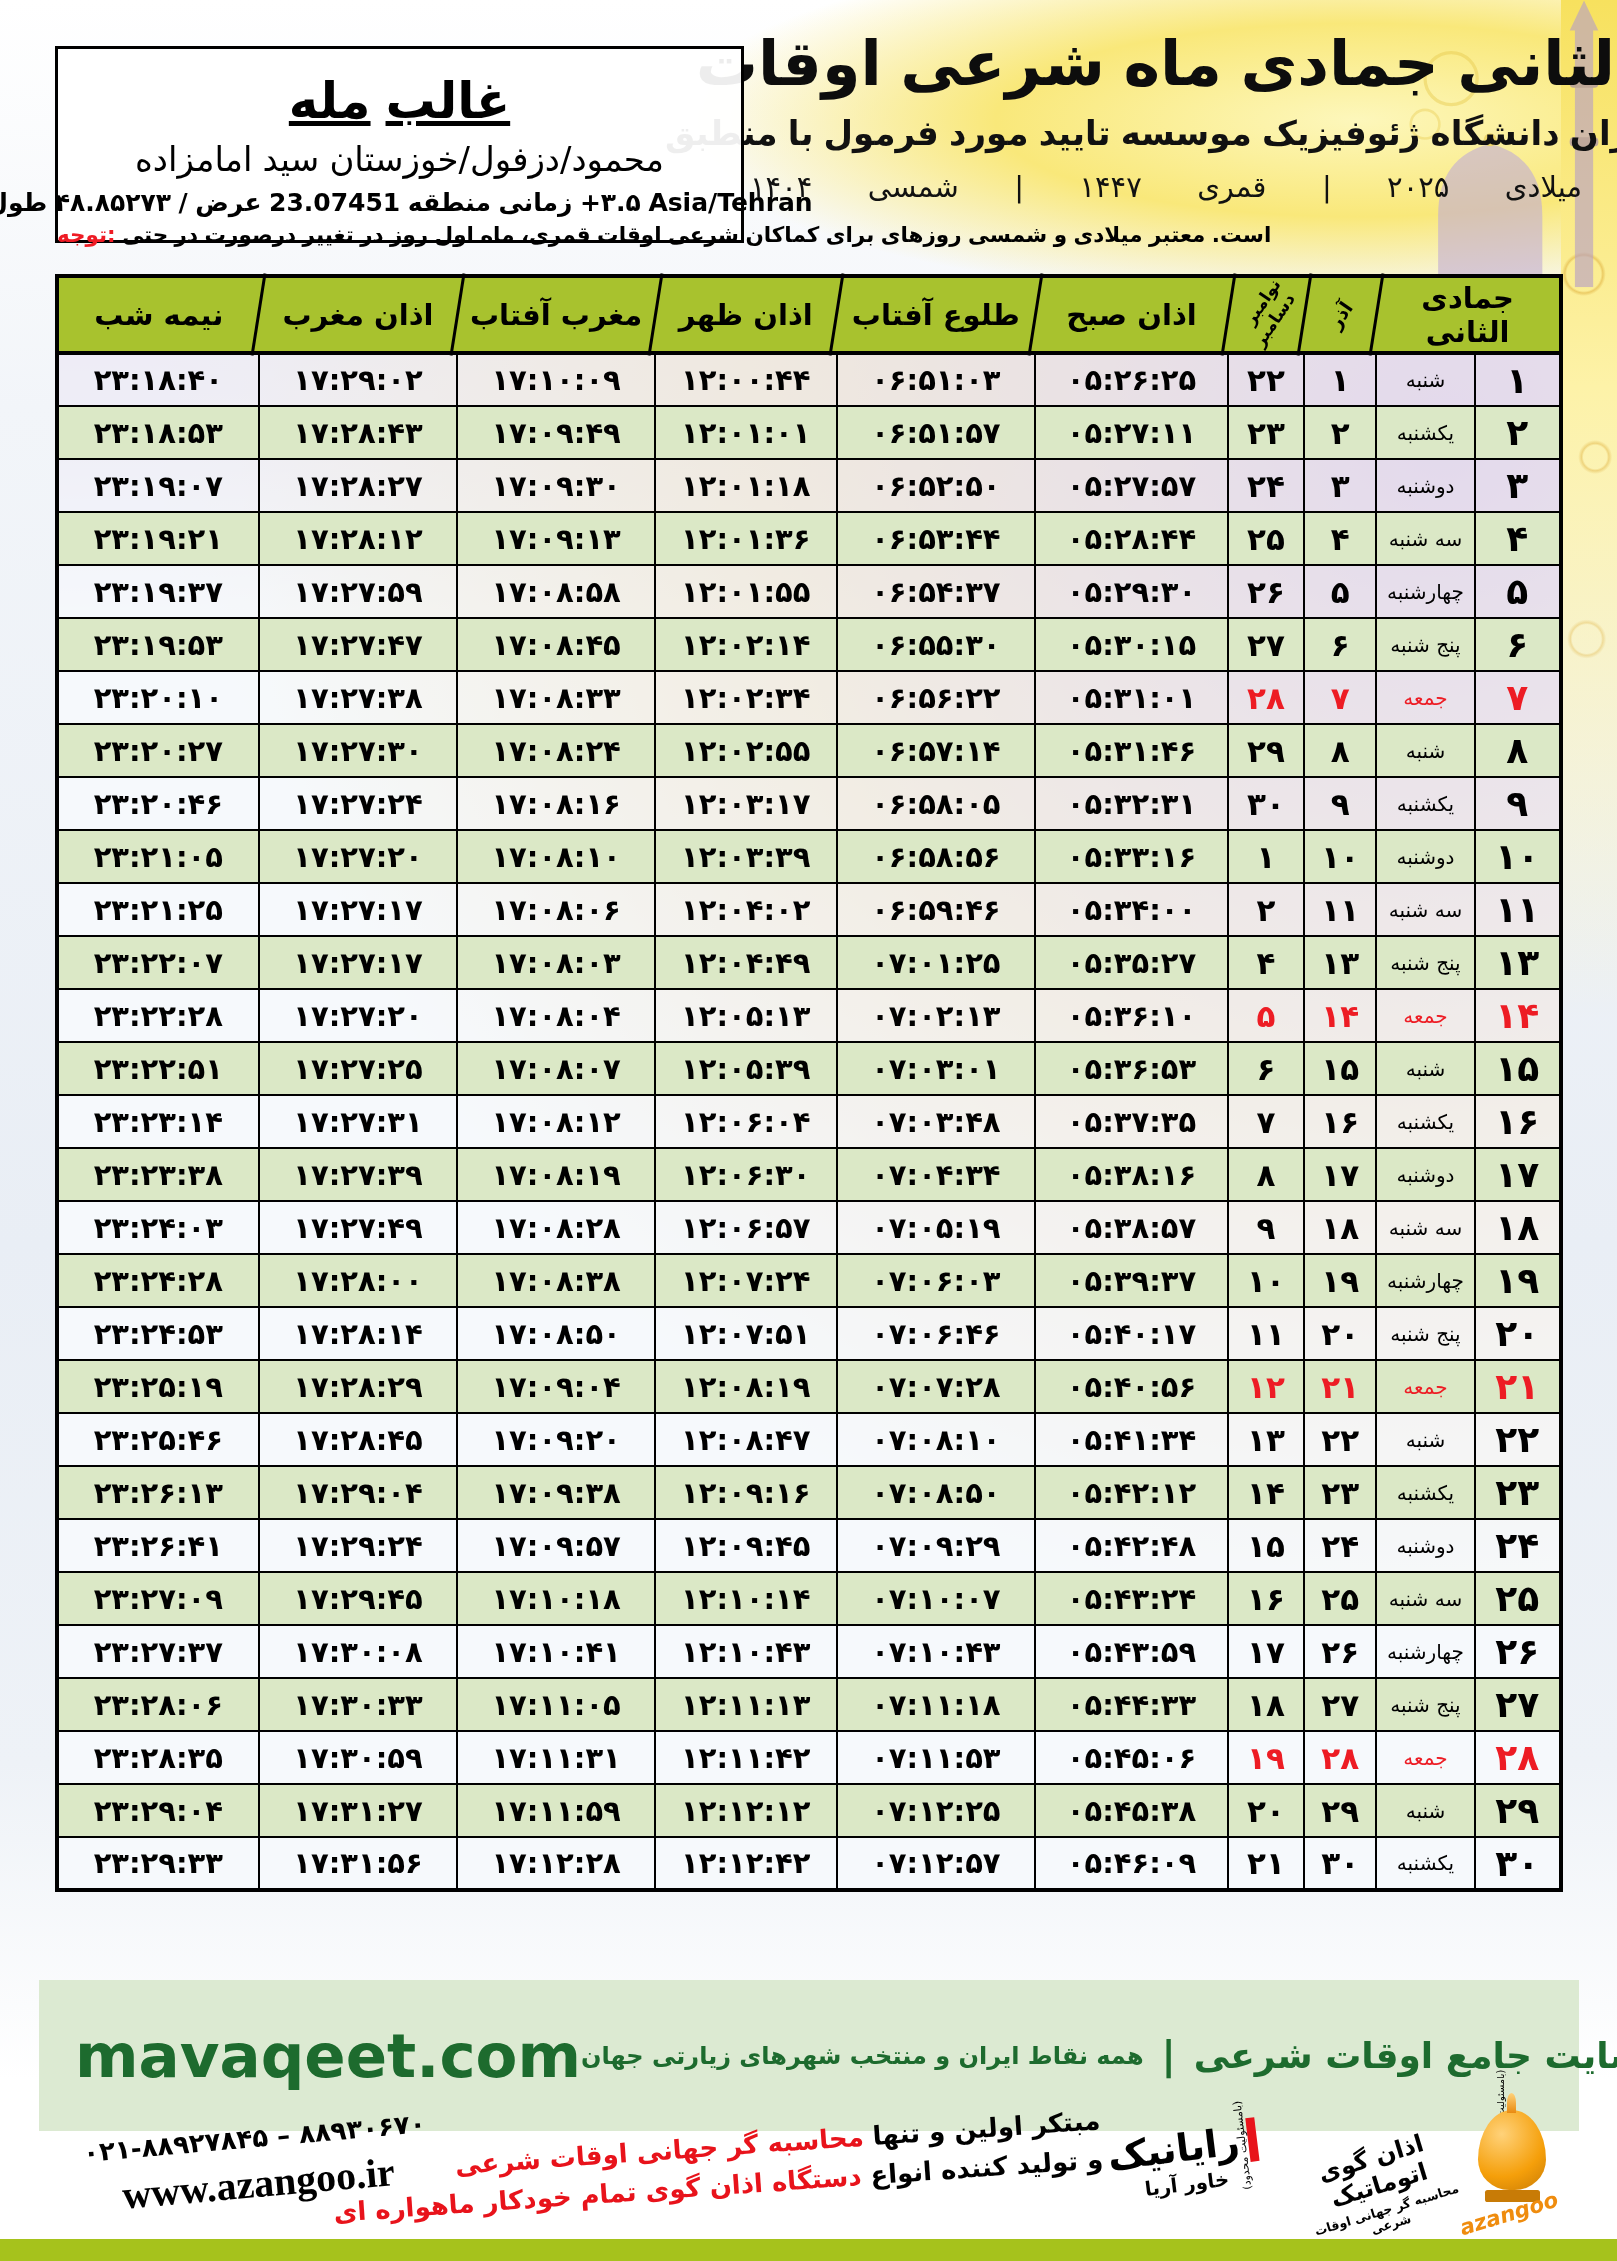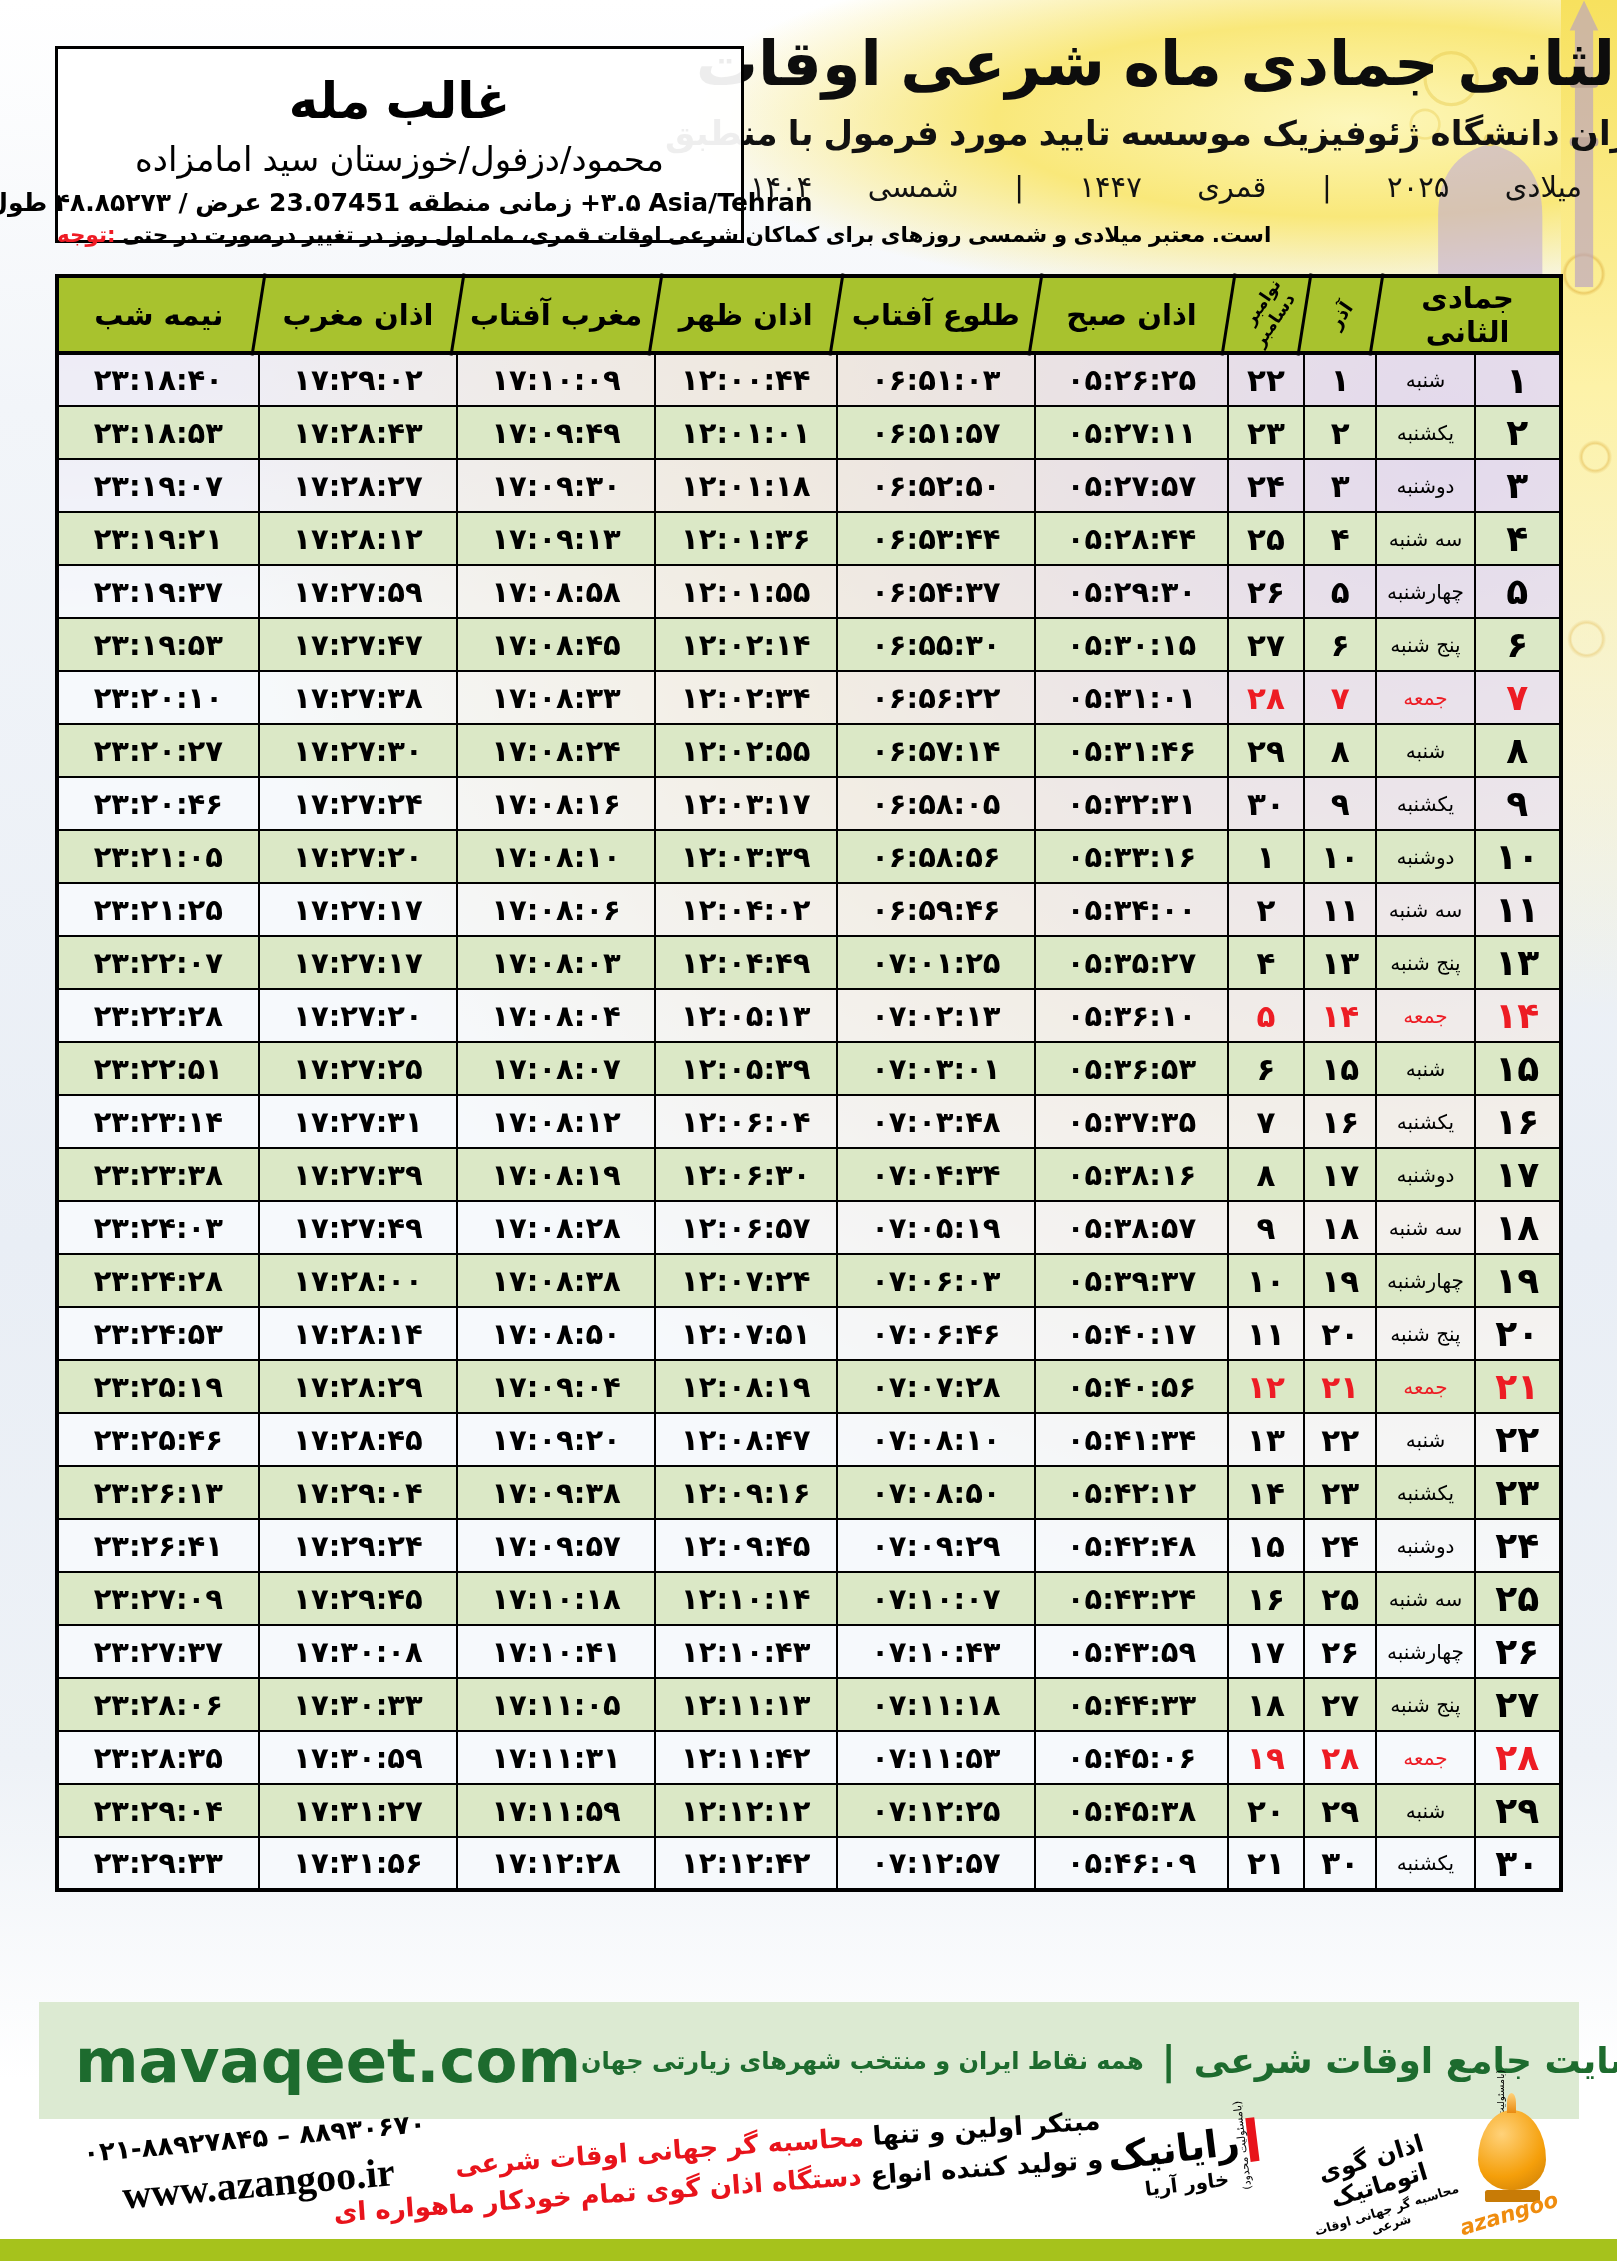--- a/index.html
+++ b/index.html
@@ -22,21 +22,21 @@
 
   .title-block { position:absolute; left:750px; top:27px; width:832px; text-align:center; }
   .ltr-line { direction:ltr; display:flex; justify-content:center; gap:.30em; white-space:nowrap; }
   .main-title { font-size:62px; font-weight:bold; color:#0d0d0d; }
   .sub-title { font-size:34px; font-weight:bold; margin-top:13px; color:#111; }
   .years-line { font-size:29px; margin-top:17px; color:#111;justify-content:space-between; }
 
   .loc-box { position:absolute; left:55px; top:46px; width:689px; height:197px;
     border:3.9px solid #000; background:rgba(255,255,255,.93);
     display:flex; flex-direction:column; align-items:center; justify-content:center; gap:9px; }
-  .loc-name { font-size:50px; font-weight:bold; }
+  .loc-name { font-size:50px; font-weight:bold;text-decoration:underline; }
   .loc-place { font-size:34px; }
   .loc-coords { font-size:25px; font-weight:bold; }
 
   .notice { position:absolute; left:57px; top:222px; display:flex; direction:ltr; gap:.30em;
     font-size:21.5px; font-weight:bold; white-space:nowrap; }
   .notice .label { color:#ee1b24; }
   .notice-words { display:flex; direction:ltr; gap:.30em; }
 
   .table-wrap { position:absolute; left:55px; top:274px; width:1508px; background:#fff; }
   .table-wrap::before { content:''; position:absolute; inset:0; z-index:0;
@@ -58,23 +58,23 @@
   .rot2 span:first-child { margin-left:17px; }
   tbody td { border:2px solid #000; height:53px; text-align:center; vertical-align:middle; }
   tbody tr:nth-child(odd) td { background:rgba(243,246,251,.72); }
   tbody tr:nth-child(even) td { background:#dbe8c6; }
   td.time { font-size:29px; font-weight:bold; direction:ltr; }
   td.nd, td.az { font-size:31px; font-weight:bold; direction:ltr; }
   td.wd { font-size:20px; direction:rtl; }
   td.jd { font-size:36px; font-weight:bold; direction:ltr; }
   tr.friday td.nd, tr.friday td.az, tr.friday td.wd, tr.friday td.jd { color:#ed1c24; }
 
-  .footer-band { position:absolute; left:39px; top:1980px; width:1540px; height:117px;
+  .footer-band { position:absolute; left:39px; top:1980px; width:1540px; height:151px;
     background:#dcead2; display:flex; align-items:center; justify-content:space-between;
-    padding:0 36px;margin-top:22px; }
+    padding:0 36px; }
   .site-latin { font-size:61px; font-weight:bold; color:#1d6b2e;
     font-family:"DejaVu Sans","Liberation Sans",sans-serif; }
   .footer-fa { direction:rtl; display:flex; align-items:center; gap:18px; color:#1d6b2e; white-space:nowrap; }
   .fa-desc { font-size:36px; font-weight:bold; }
   .fa-tag { font-size:24px; font-weight:bold; }
   .fa-sep { font-size:39px; font-weight:bold; }
 
   .subfooter { position:absolute; left:0; top:2097px; width:1618px; height:142px; }
   .phones-block { position:absolute; left:85px; top:26px; transform:rotate(-5deg);
     text-align:center; }

